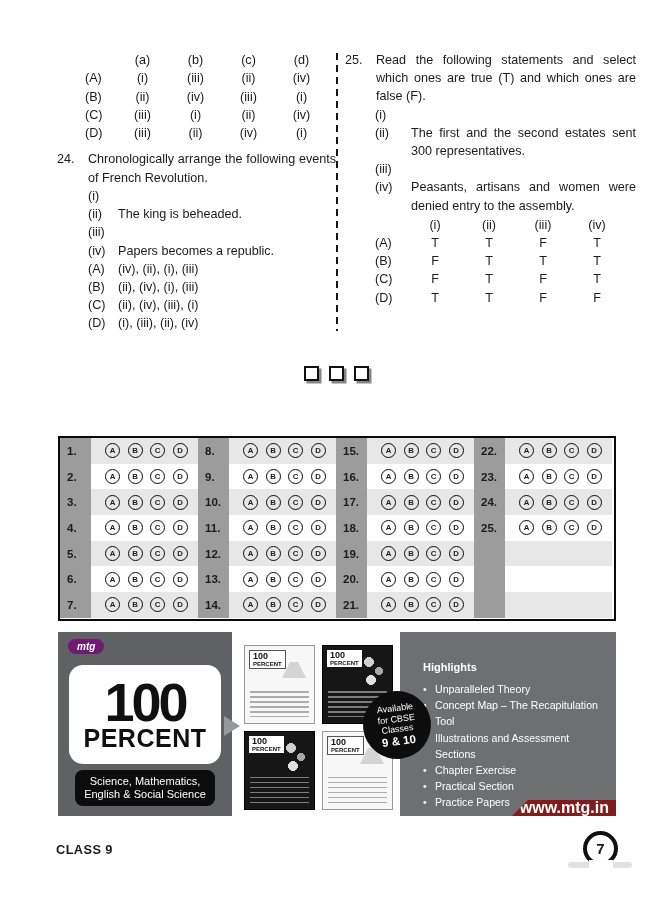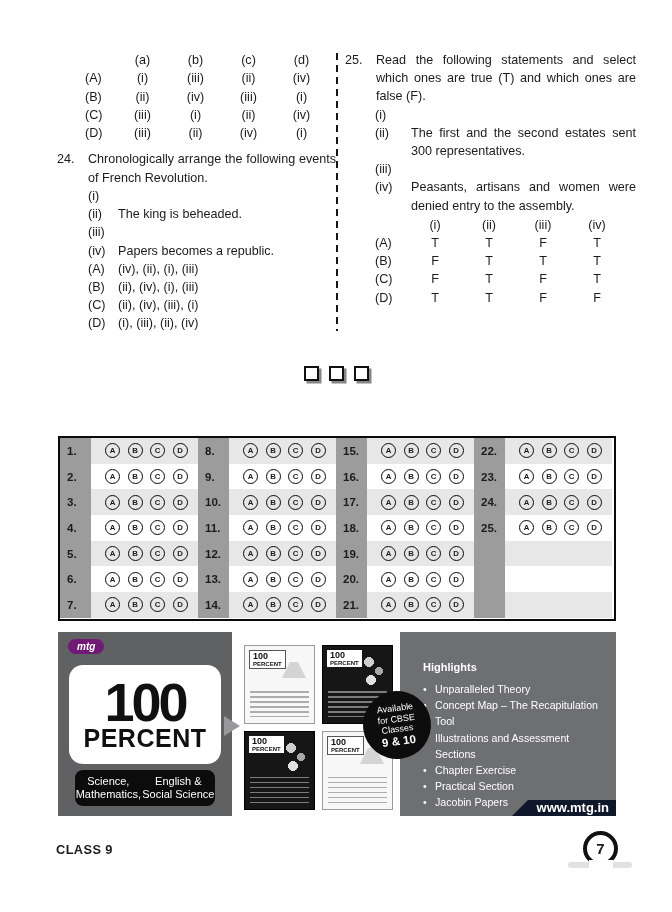--- a/index.html
+++ b/index.html
@@ -58,21 +58,21 @@
   .ad-left{position:absolute;left:0;top:0;width:174px;height:184px;background:#606163}
   .brand-pill{position:absolute;left:10px;top:7px;background:#701a75;color:#fff;border-radius:9px;
               padding:2px 9px;font-size:10px;font-weight:bold;font-style:italic}
   .logo-card{position:absolute;left:11px;top:33px;width:152px;height:99px;background:#fff;
              border-radius:14px;display:flex;flex-direction:column;align-items:center;
              justify-content:center;color:#101010}
   .logo-100{font-size:54px;font-weight:bold;letter-spacing:-3px;line-height:46px}
   .logo-percent{font-size:25px;font-weight:bold;letter-spacing:.5px;line-height:26px}
   .subjects-card{position:absolute;left:17px;top:138px;width:140px;height:36px;background:#0c0c0c;
                  border-radius:8px;color:#fff;font-size:11px;line-height:13.5px;display:flex;
-                 flex-direction:row;align-items:center;justify-content:center;text-align:center}
+                 flex-direction:column;align-items:center;justify-content:center;text-align:center}
   .ad-arrow{position:absolute;left:166px;top:84px;width:0;height:0;z-index:4;
             border-left:16px solid #97989a;border-top:10px solid transparent;border-bottom:10px solid transparent}
 
   .ad-mid{position:absolute;left:174px;top:0;width:168px;height:184px;background:#fff;
           box-sizing:border-box;padding:13px 0 0 12px}
   .books{display:grid;grid-template-columns:71px 71px;grid-auto-rows:79px;gap:7px}
   .book{position:relative;box-sizing:border-box;overflow:hidden}
   .book.light{background:#f7f7f7;border:1px solid #9a9a9a}
   .book.dark{background:#161617;border:1px solid #000}
   .mini-logo{position:absolute;left:4px;top:4px;background:#fff;color:#111;
@@ -94,22 +94,22 @@
          border-radius:50%;color:#fff;display:flex;flex-direction:column;align-items:center;
          justify-content:center;z-index:5;text-align:center;transform:rotate(-7deg)}
   .badge .bl{font-size:9px;line-height:10.5px}
   .badge .bl:last-child{font-size:11.5px;font-weight:bold;line-height:12px}
 
   .ad-right{position:absolute;left:342px;top:0;width:216px;height:184px;background:#6e6f71;color:#fff}
   .hl-title{position:absolute;left:23px;top:29px;font-weight:bold;font-size:11px}
   .hl-list{position:absolute;left:23px;top:49px;right:4px;list-style:none;margin:0;padding:0}
   .hl-list li{display:flex;font-size:10.6px;line-height:16.2px}
   .hl-list .blt{flex:0 0 12px}
-  .wedge{position:absolute;right:0;bottom:0;width:104px;height:16px;background:#0f172a;
-         clip-path:polygon(16px 0,100% 0,100% 100%,0 100%);color:#fff;font-size:13px;
+  .wedge{position:absolute;right:0;bottom:0;width:104px;height:16px;background:#7f1d1d;
+         clip-path:polygon(16px 0,100% 0,100% 100%,0 100%);color:#fff;font-size:16px;
          font-weight:bold;line-height:16px;text-align:right;padding-right:7px;box-sizing:border-box}
 
   
   .footer-class{position:absolute;left:56px;top:842px;font-weight:bold;font-size:12.8px;letter-spacing:.4px}
   .page-badge{position:absolute;left:580px;top:831px;width:44px;height:44px}
   .pb-shadow{position:absolute;left:-12px;top:31px;width:64px;height:6px;background:#e1e1e1;border-radius:3px}
   .pb-circle{position:absolute;left:3px;top:0;width:27px;height:27px;border:4.5px solid #111;
              border-radius:50%;background:#fff;display:flex;align-items:center;justify-content:center;
              font-weight:bold;font-size:15px;z-index:2}
   .pb-cut{position:absolute;left:9px;top:29px;width:24px;height:8px;background:#fff;z-index:3}
@@ -510,21 +510,21 @@
           <li>
             <span class="blt">•</span>
             <span>Chapter Exercise</span>
           </li>
           <li>
             <span class="blt">•</span>
             <span>Practical Section</span>
           </li>
           <li>
             <span class="blt">•</span>
-            <span>Jacobin Papers</span>
+            <span>Practice Papers</span>
           </li>
         </ul>
       <div class="wedge">www.mtg.in</div>
     </div>
   </div>
 
   <div class="footer-class">CLASS 9</div>
   <div class="page-badge">
     <div class="pb-shadow"></div>
     <div class="pb-circle">7</div>

